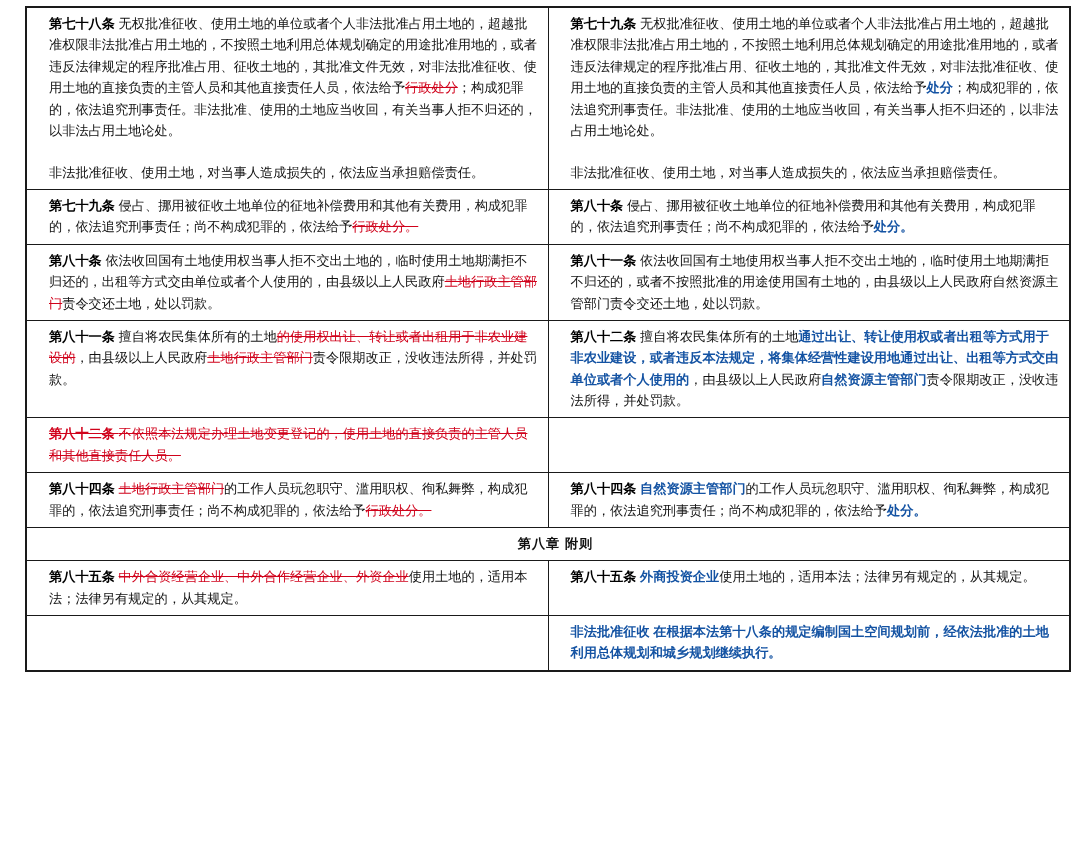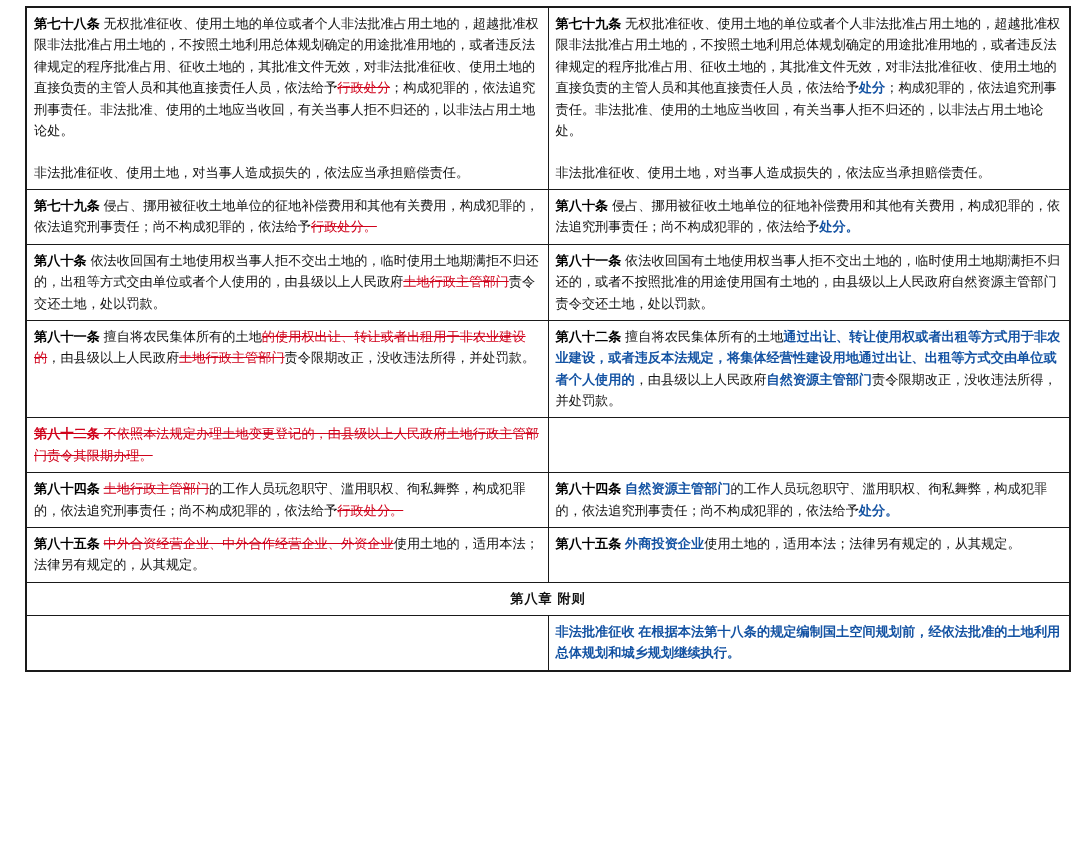--- a/index.html
+++ b/index.html
@@ -22,21 +22,21 @@
   table.cmp {
     border-collapse: collapse;
     table-layout: fixed;
     width: 1046px;
     margin: 6px 0 0 25px;
     border: 2px solid #1a1a1a;
   }
   table.cmp td {
     border: 1.5px solid #1a1a1a;
     vertical-align: top;
-    padding: 5px 7px 6px 7px;
+    padding: 5px 7px 6px 22px;
     font-size: 13.2px;
     line-height: 1.62;
     width: 50%;
     word-break: break-all;
   }
   td.full {
     text-align: center;
     font-weight: bold;
   }
   .art {
@@ -93,44 +93,44 @@
         <tr>
           <td>
             <span class="cellwrap"><span class="art">第八十一条 </span><span class="plain">擅自将农民集体所有的土地</span><span class="del">的使用权出让、转让或者出租用于非农业建设的</span><span class="plain">，由县级以上人民政府</span><span class="del">土地行政主管部门</span><span class="plain">责令限期改正，没收违法所得，并处罚款。</span></span>
           </td>
           <td>
             <span class="cellwrap"><span class="art">第八十二条 </span><span class="plain">擅自将农民集体所有的土地</span><span class="add">通过出让、转让使用权或者出租等方式用于非农业建设，或者违反本法规定，将集体经营性建设用地通过出让、出租等方式交由单位或者个人使用的</span><span class="plain">，由县级以上人民政府</span><span class="add">自然资源主管部门</span><span class="plain">责令限期改正，没收违法所得，并处罚款。</span></span>
           </td>
         </tr>
         <tr>
           <td>
-            <span class="cellwrap"><span class="del art">第八十二条 </span><span class="del">不依照本法规定办理土地变更登记的，由县级以上人民政府土地行政主管部门责令其限期办理。</span></span>
+            <span class="cellwrap"><span class="del art">第八十二条 </span><span class="del">不依照本法规定办理土地变更登记的，使用土地的直接负责的主管人员和其他直接责任人员。</span></span>
           </td>
           <td>
             <span class="cellwrap"></span>
           </td>
         </tr>
         <tr>
           <td>
             <span class="cellwrap"><span class="art">第八十四条 </span><span class="del">土地行政主管部门</span><span class="plain">的工作人员玩忽职守、滥用职权、徇私舞弊，构成犯罪的，依法追究刑事责任；尚不构成犯罪的，依法给予</span><span class="del">行政处分。</span></span>
           </td>
           <td>
             <span class="cellwrap"><span class="art">第八十四条 </span><span class="add">自然资源主管部门</span><span class="plain">的工作人员玩忽职守、滥用职权、徇私舞弊，构成犯罪的，依法追究刑事责任；尚不构成犯罪的，依法给予</span><span class="add">处分。</span></span>
           </td>
         </tr>
         <tr>
+          <td colspan="2" class="full"><span class="chapter">第八章 附则</span></td>
+        </tr>
+        <tr>
           <td>
             <span class="cellwrap"><span class="art">第八十五条 </span><span class="del">中外合资经营企业、中外合作经营企业、外资企业</span><span class="plain">使用土地的，适用本法；法律另有规定的，从其规定。</span></span>
           </td>
           <td>
             <span class="cellwrap"><span class="art">第八十五条 </span><span class="add">外商投资企业</span><span class="plain">使用土地的，适用本法；法律另有规定的，从其规定。</span></span>
           </td>
-        </tr>
-        <tr>
-          <td colspan="2" class="full"><span class="chapter">第八章 附则</span></td>
         </tr>
         <tr>
           <td>
             <span class="cellwrap"></span>
           </td>
           <td>
             <span class="cellwrap"><span class="add">非法批准征收 在根据本法第十八条的规定编制国土空间规划前，经依法批准的土地利用总体规划和城乡规划继续执行。</span></span>
           </td>
         </tr>
       </tbody>

